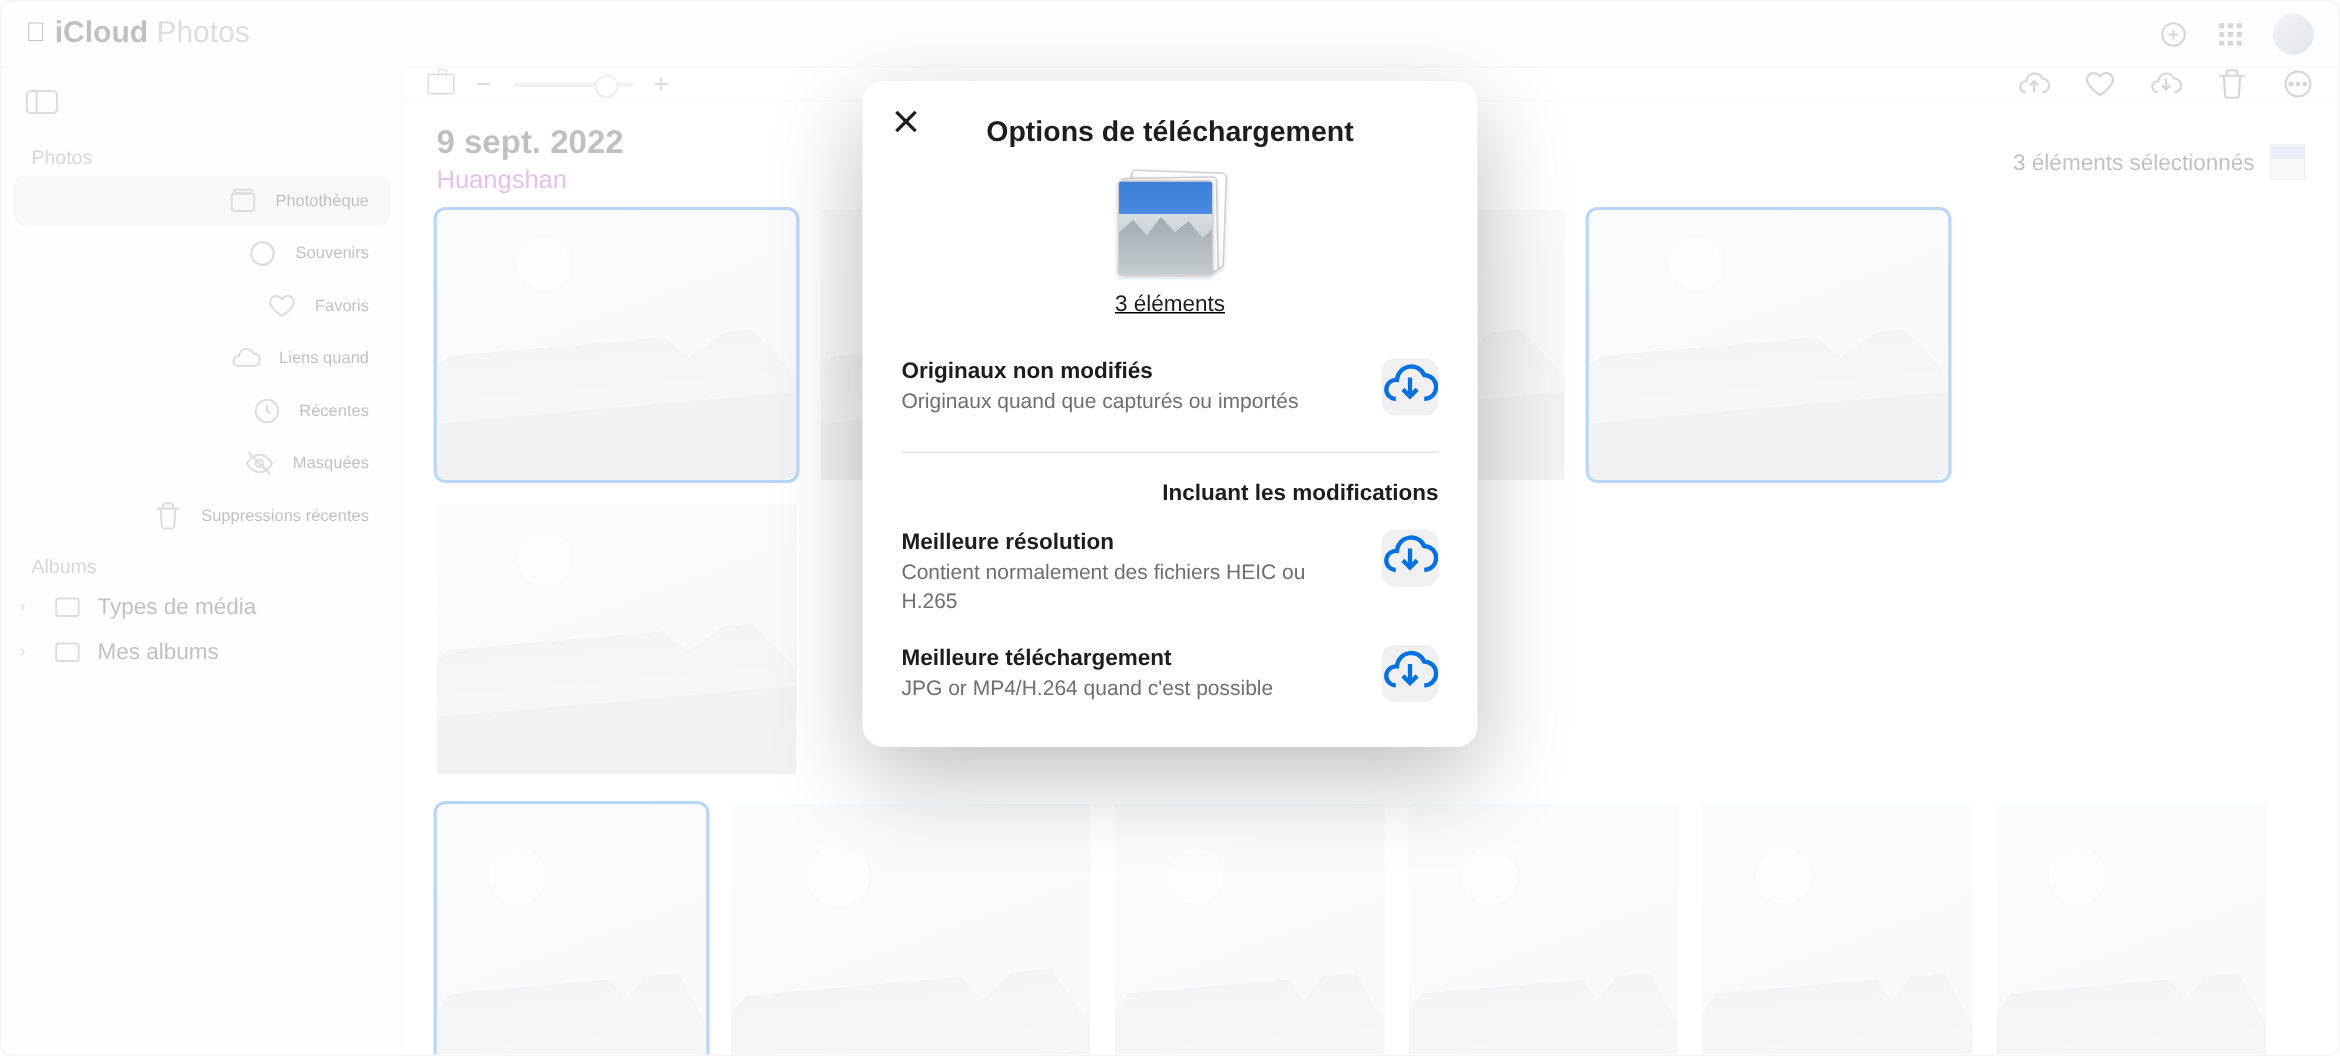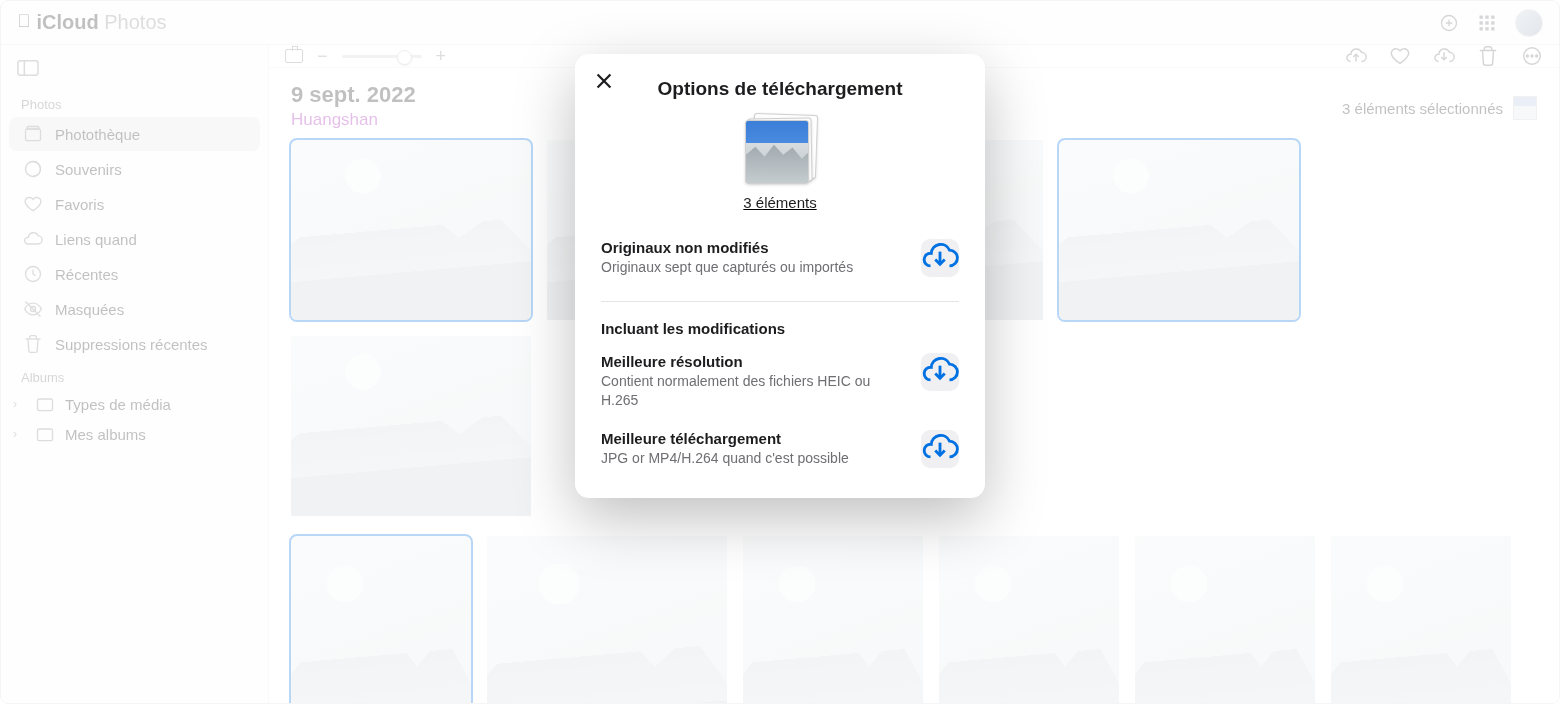--- a/index.html
+++ b/index.html
@@ -45,22 +45,23 @@
   border-right: 1px solid #e8e8e8;
   padding: 10px 8px;
   overflow-y: auto;
 }
 .sb-top { display:flex; align-items:center; gap:6px; padding: 4px 8px 12px 8px; color:#86868b;}
 .sb-section-title { font-size: 13px; color: #6e6e73; padding: 8px 12px 4px; font-weight: 400;}
 .sb-item {
   display:flex; align-items:center; gap:12px;
   padding: 7px 14px; margin: 1px 0;
   border-radius: 8px;
-  font-size: 15px; color: #1d1d1f;
+  font-size: 11px; color: #1d1d1f;
   cursor: pointer;
+  justify-content: flex-end;
 }
 .sb-item.selected { background: #e6e6e8; }
 .sb-item .sb-icon { width:20px; color:#86868b; display:flex;align-items:center;justify-content:center;}
 .sb-disclosure {
   display:flex; align-items:center; gap:10px;
   padding: 5px 4px; font-size: 15px; color:#1d1d1f; cursor:pointer;
 }
 .sb-disclosure .chev { color:#86868b; font-size:12px; width:12px;}
 .sb-disclosure .folder { width:20px; color:#86868b;display:flex;align-items:center;justify-content:center;}
 .content { flex:1; display:flex; flex-direction:column; overflow:hidden; background:#fff;}
@@ -117,21 +118,21 @@
   background:linear-gradient(180deg,#9fa8ad 0%,#c5ccd0 100%);
   clip-path:polygon(0 30%,15% 10%,30% 35%,45% 5%,60% 30%,75% 12%,90% 40%,100% 25%,100% 100%,0 100%);}
 .preview-label{font-size:15px;color:#1d1d1f;}
 .opt-block{padding:10px 26px;}
 .opt-row{display:flex;align-items:flex-start;gap:14px;}
 .opt-text{flex:1;}
 .opt-title{font-size:15px;font-weight:600;color:#1d1d1f;margin-bottom:2px;}
 .opt-desc{font-size:14px;color:#6e6e73;line-height:1.35;}
 .dl-btn{width:38px;height:38px;border-radius:9px;background:#f0f0f2;display:flex;align-items:center;justify-content:center;cursor:pointer;color:#0071e3;flex-shrink:0;}
 .divider{height:1px;background:#e4e4e6;margin:14px 26px;}
-.section-head{font-size:15px;font-weight:600;color:#1d1d1f;padding:4px 26px 6px;}
+.section-head{font-size:15px;font-weight:600;color:#1d1d1f;padding:4px 26px 6px;text-align:right;}
 svg{width:100%;height:100%;}
 </style>
 </head>
 <body>
 
 <div class="app">
   <div class="header">
     <div class="brand">
       <span class="apple"></span>
       <span><span class="icloud">iCloud</span>
@@ -371,21 +372,21 @@
           <div class="pthumb p2"></div>
           <div class="pthumb p3"></div>
       </div>
       <div class="preview-label">3 éléments</div>
     </div>
 
     <div class="opt-block">
       <div class="opt-row">
         <div class="opt-text">
           <div class="opt-title">Originaux non modifiés</div>
-          <div class="opt-desc">Originaux sept que capturés ou importés</div>
+          <div class="opt-desc">Originaux quand que capturés ou importés</div>
         </div>
         <div class="dl-btn">
           <svg viewBox="0 0 24 24" width="22" height="22" fill="none" stroke="currentColor" stroke-width="1.8">
               <path d="M6 17a4 4 0 1 1 .5-7.97A6 6 0 0 1 18 7a4 4 0 0 1 0 10"></path>
               <polyline points="9 13 12 16 15 13"></polyline>
               <line x1="12" y1="8" x2="12" y2="16"></line>
             </svg>
         </div>
       </div>
     </div>

